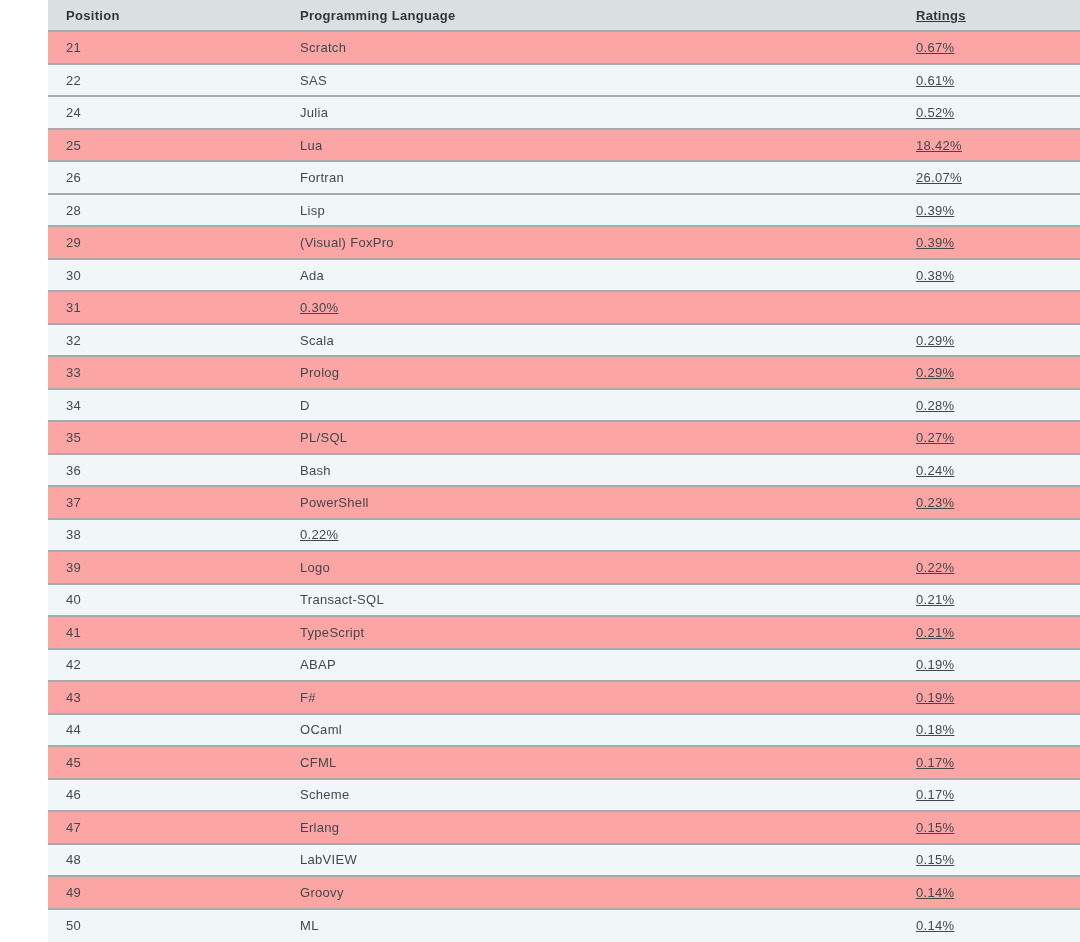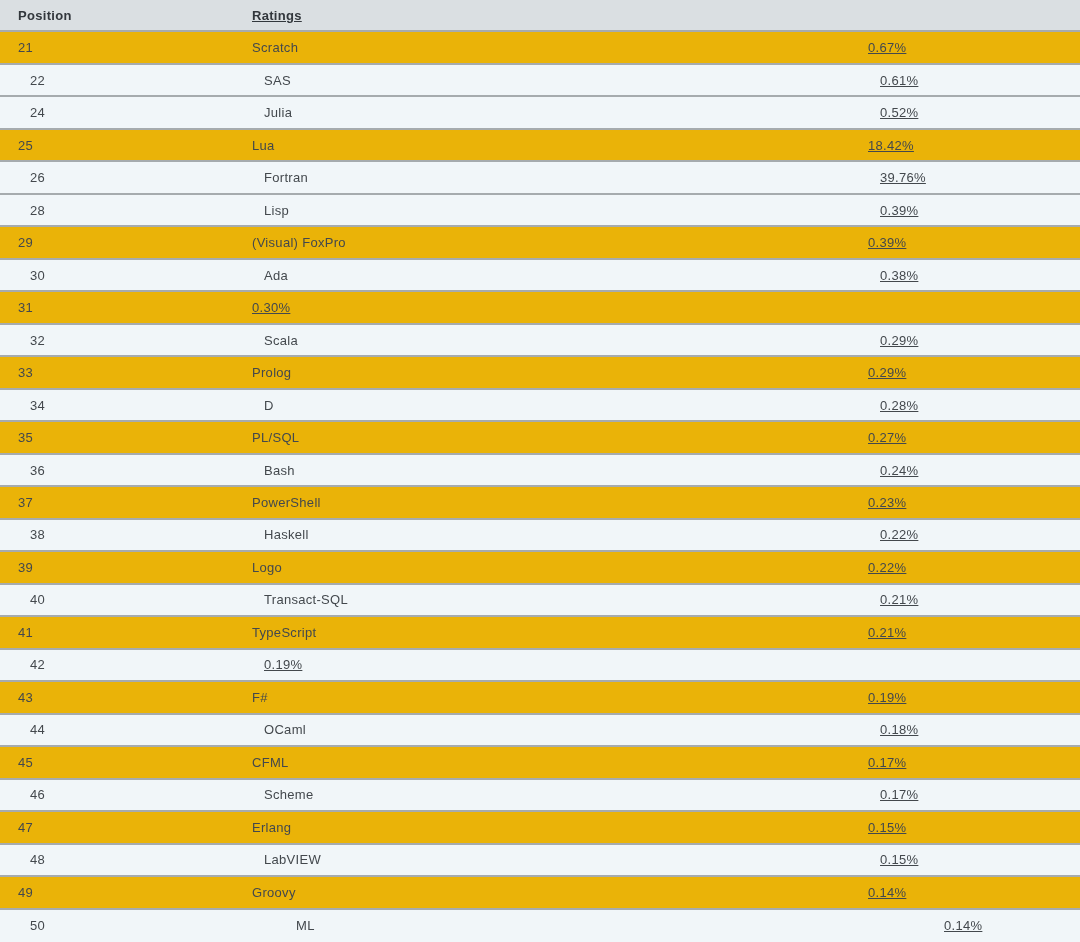--- a/index.html
+++ b/index.html
@@ -18,53 +18,53 @@
   .row {
     display: flex;
     flex: 1 1 auto;
     height: 14px;
     box-sizing: border-box;
     align-items: center;
     border-bottom: 2px solid #a6abae;
     font-size: 13px;
     letter-spacing: 0.3px;
     color: #43484d;
+    margin-left: 48px;
   }
   .row:last-child {
     border-bottom: none;
-    gap: 32px;
   }
   .row.header {
     background: #dadfe2;
     font-weight: bold;
     color: #32373c;
   }
   .row.odd {
-    background: #eab308;
+    background: #fca5a5;
   }
   .row.even {
     background: #f1f6f9;
-    padding-left: 12px;
   }
   .cell {
     box-sizing: border-box;
     padding-left: 18px;
     white-space: nowrap;
     overflow: hidden;
   }
   .cell.position { width: 234px; flex: 0 0 234px; }
   .cell.language { width: 616px; flex: 0 0 616px; }
   .cell.rating   { flex: 1 1 auto; text-decoration: underline; }
 </style>
 </head>
 <body>
 
 <div class="ranking-table">
   <div class="row header">
     <div class="cell position">Position</div>
+    <div class="cell language">Programming Language</div>
     <div class="cell rating">Ratings</div>
   </div>
 
   <div class="row odd">
     <div class="cell position">21</div>
     <div class="cell language">Scratch</div>
     <div class="cell rating">0.67%</div>
   </div>
 
   <div class="row even">
@@ -82,21 +82,21 @@
 
   <div class="row odd">
     <div class="cell position">25</div>
     <div class="cell language">Lua</div>
     <div class="cell rating">18.42%</div>
   </div>
 
   <div class="row even">
     <div class="cell position">26</div>
     <div class="cell language">Fortran</div>
-    <div class="cell rating">39.76%</div>
+    <div class="cell rating">26.07%</div>
   </div>
 
 
   <div class="row even">
     <div class="cell position">28</div>
     <div class="cell language">Lisp</div>
     <div class="cell rating">0.39%</div>
   </div>
 
   <div class="row odd">
@@ -147,21 +147,20 @@
   </div>
 
   <div class="row odd">
     <div class="cell position">37</div>
     <div class="cell language">PowerShell</div>
     <div class="cell rating">0.23%</div>
   </div>
 
   <div class="row even">
     <div class="cell position">38</div>
-    <div class="cell language">Haskell</div>
     <div class="cell rating">0.22%</div>
   </div>
 
   <div class="row odd">
     <div class="cell position">39</div>
     <div class="cell language">Logo</div>
     <div class="cell rating">0.22%</div>
   </div>
 
   <div class="row even">
@@ -171,20 +170,21 @@
   </div>
 
   <div class="row odd">
     <div class="cell position">41</div>
     <div class="cell language">TypeScript</div>
     <div class="cell rating">0.21%</div>
   </div>
 
   <div class="row even">
     <div class="cell position">42</div>
+    <div class="cell language">ABAP</div>
     <div class="cell rating">0.19%</div>
   </div>
 
   <div class="row odd">
     <div class="cell position">43</div>
     <div class="cell language">F#</div>
     <div class="cell rating">0.19%</div>
   </div>
 
   <div class="row even">

